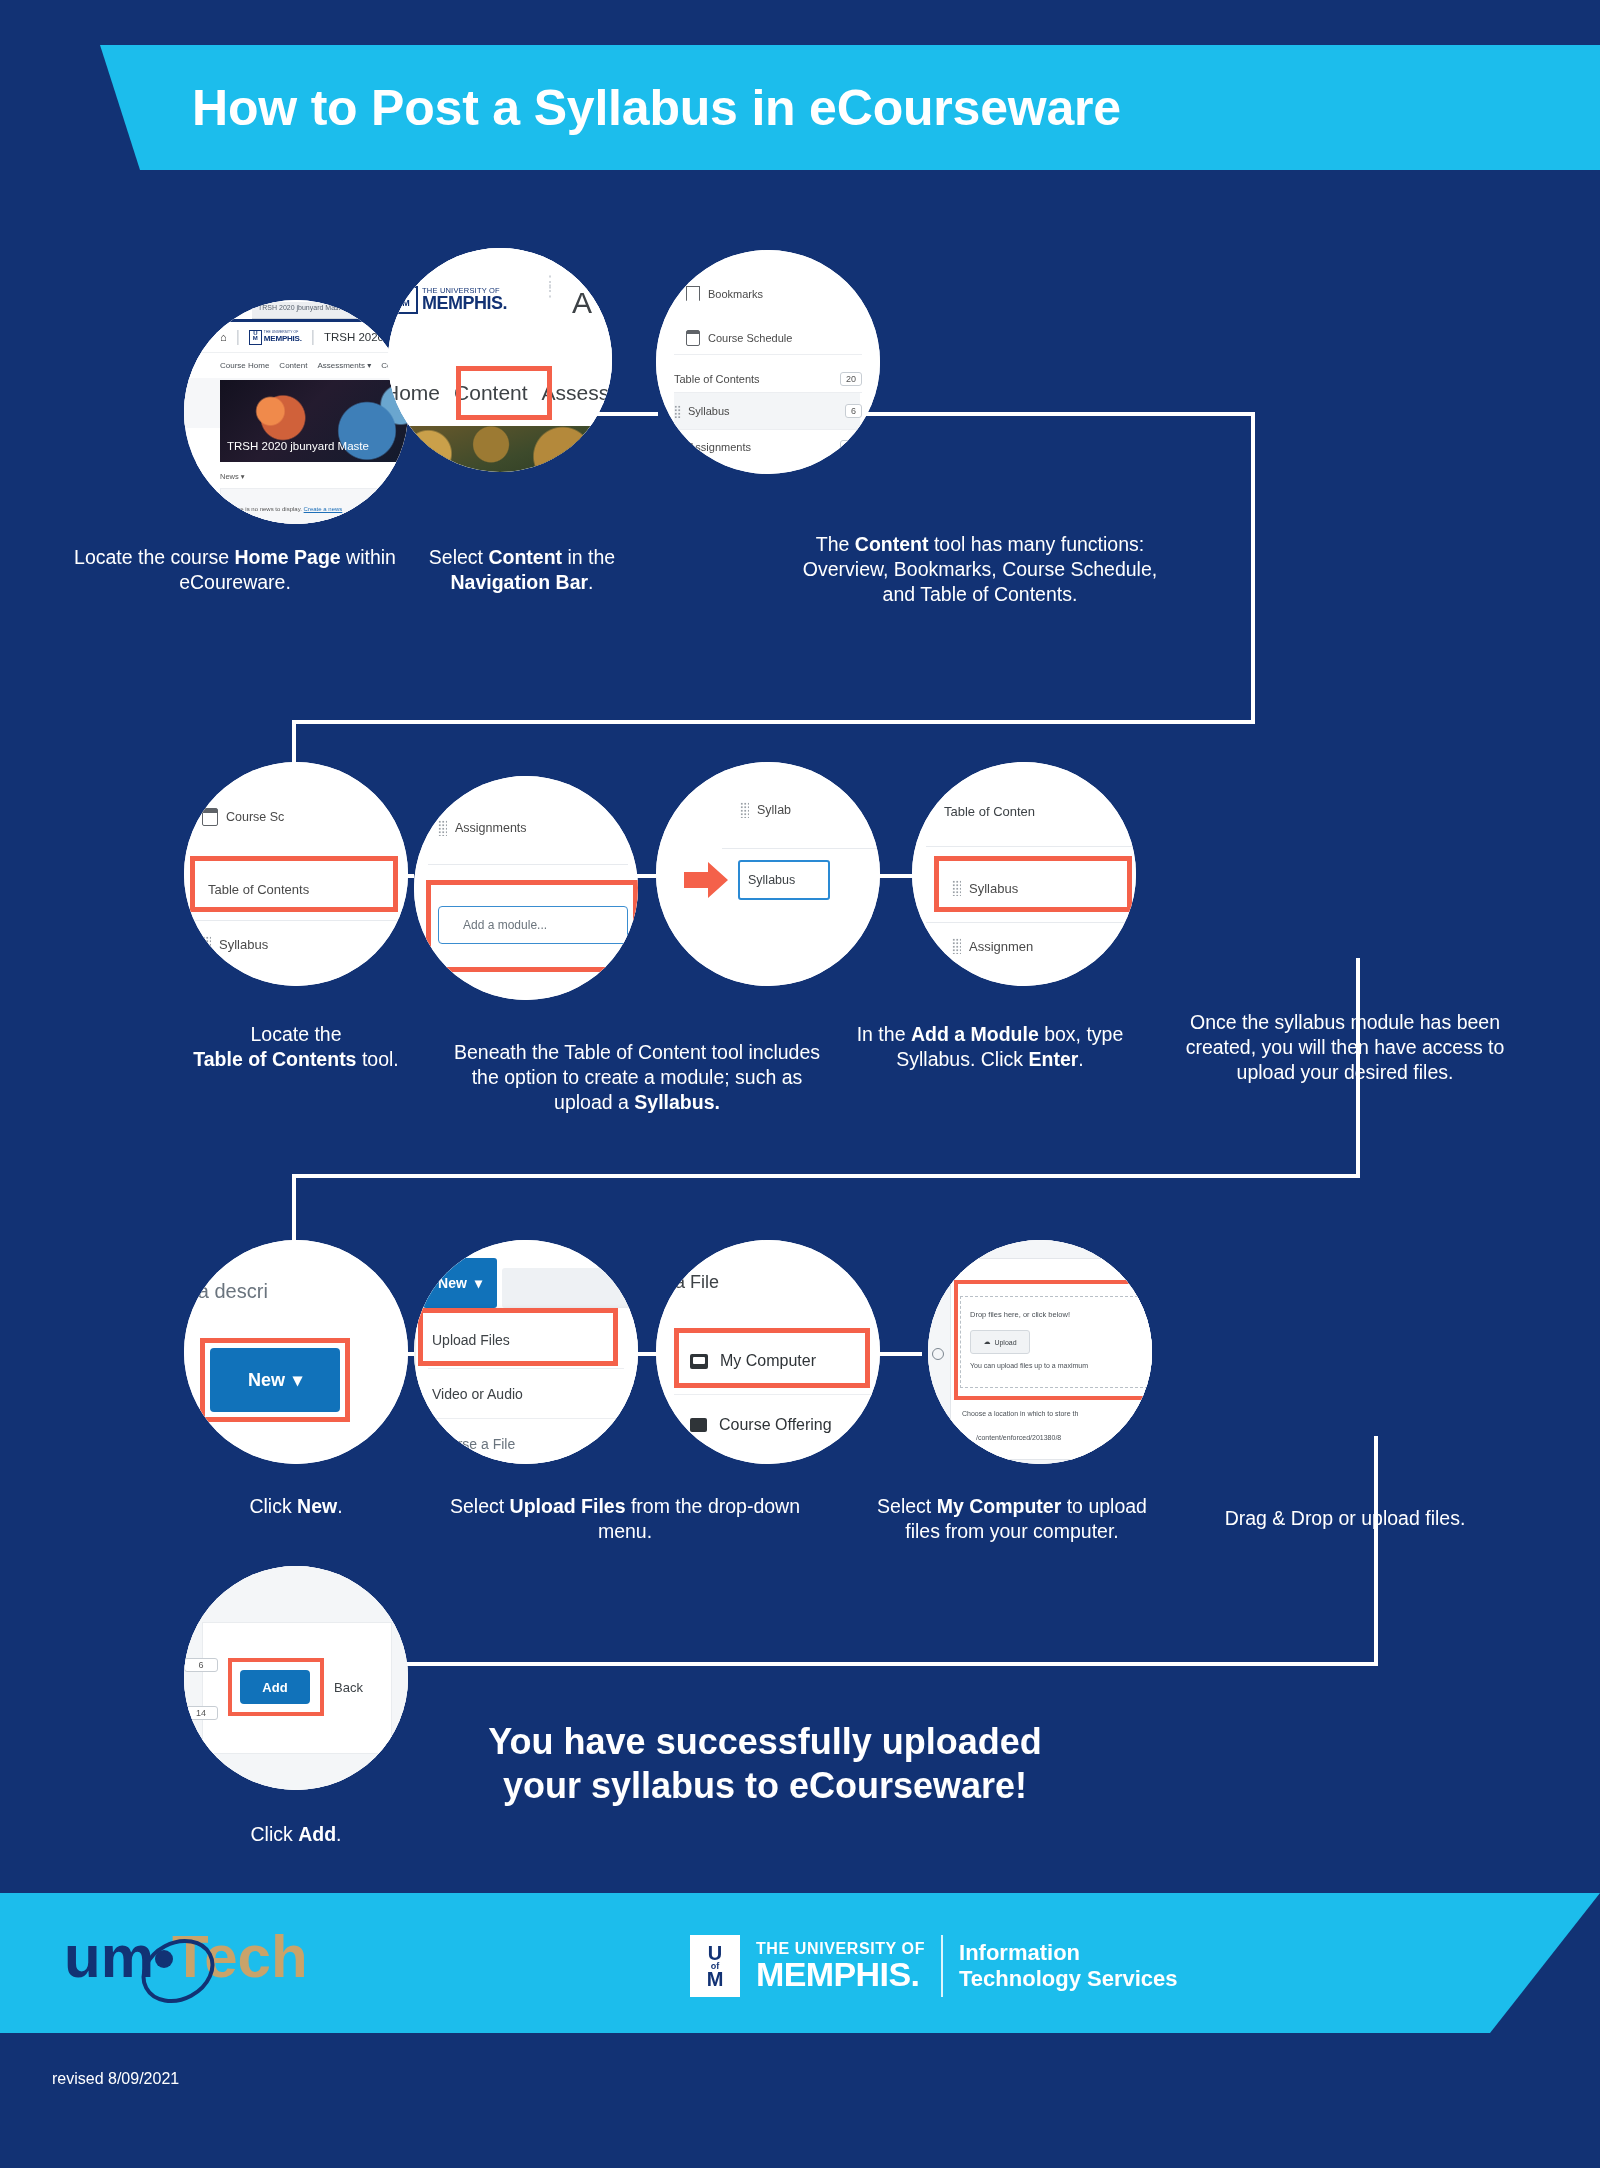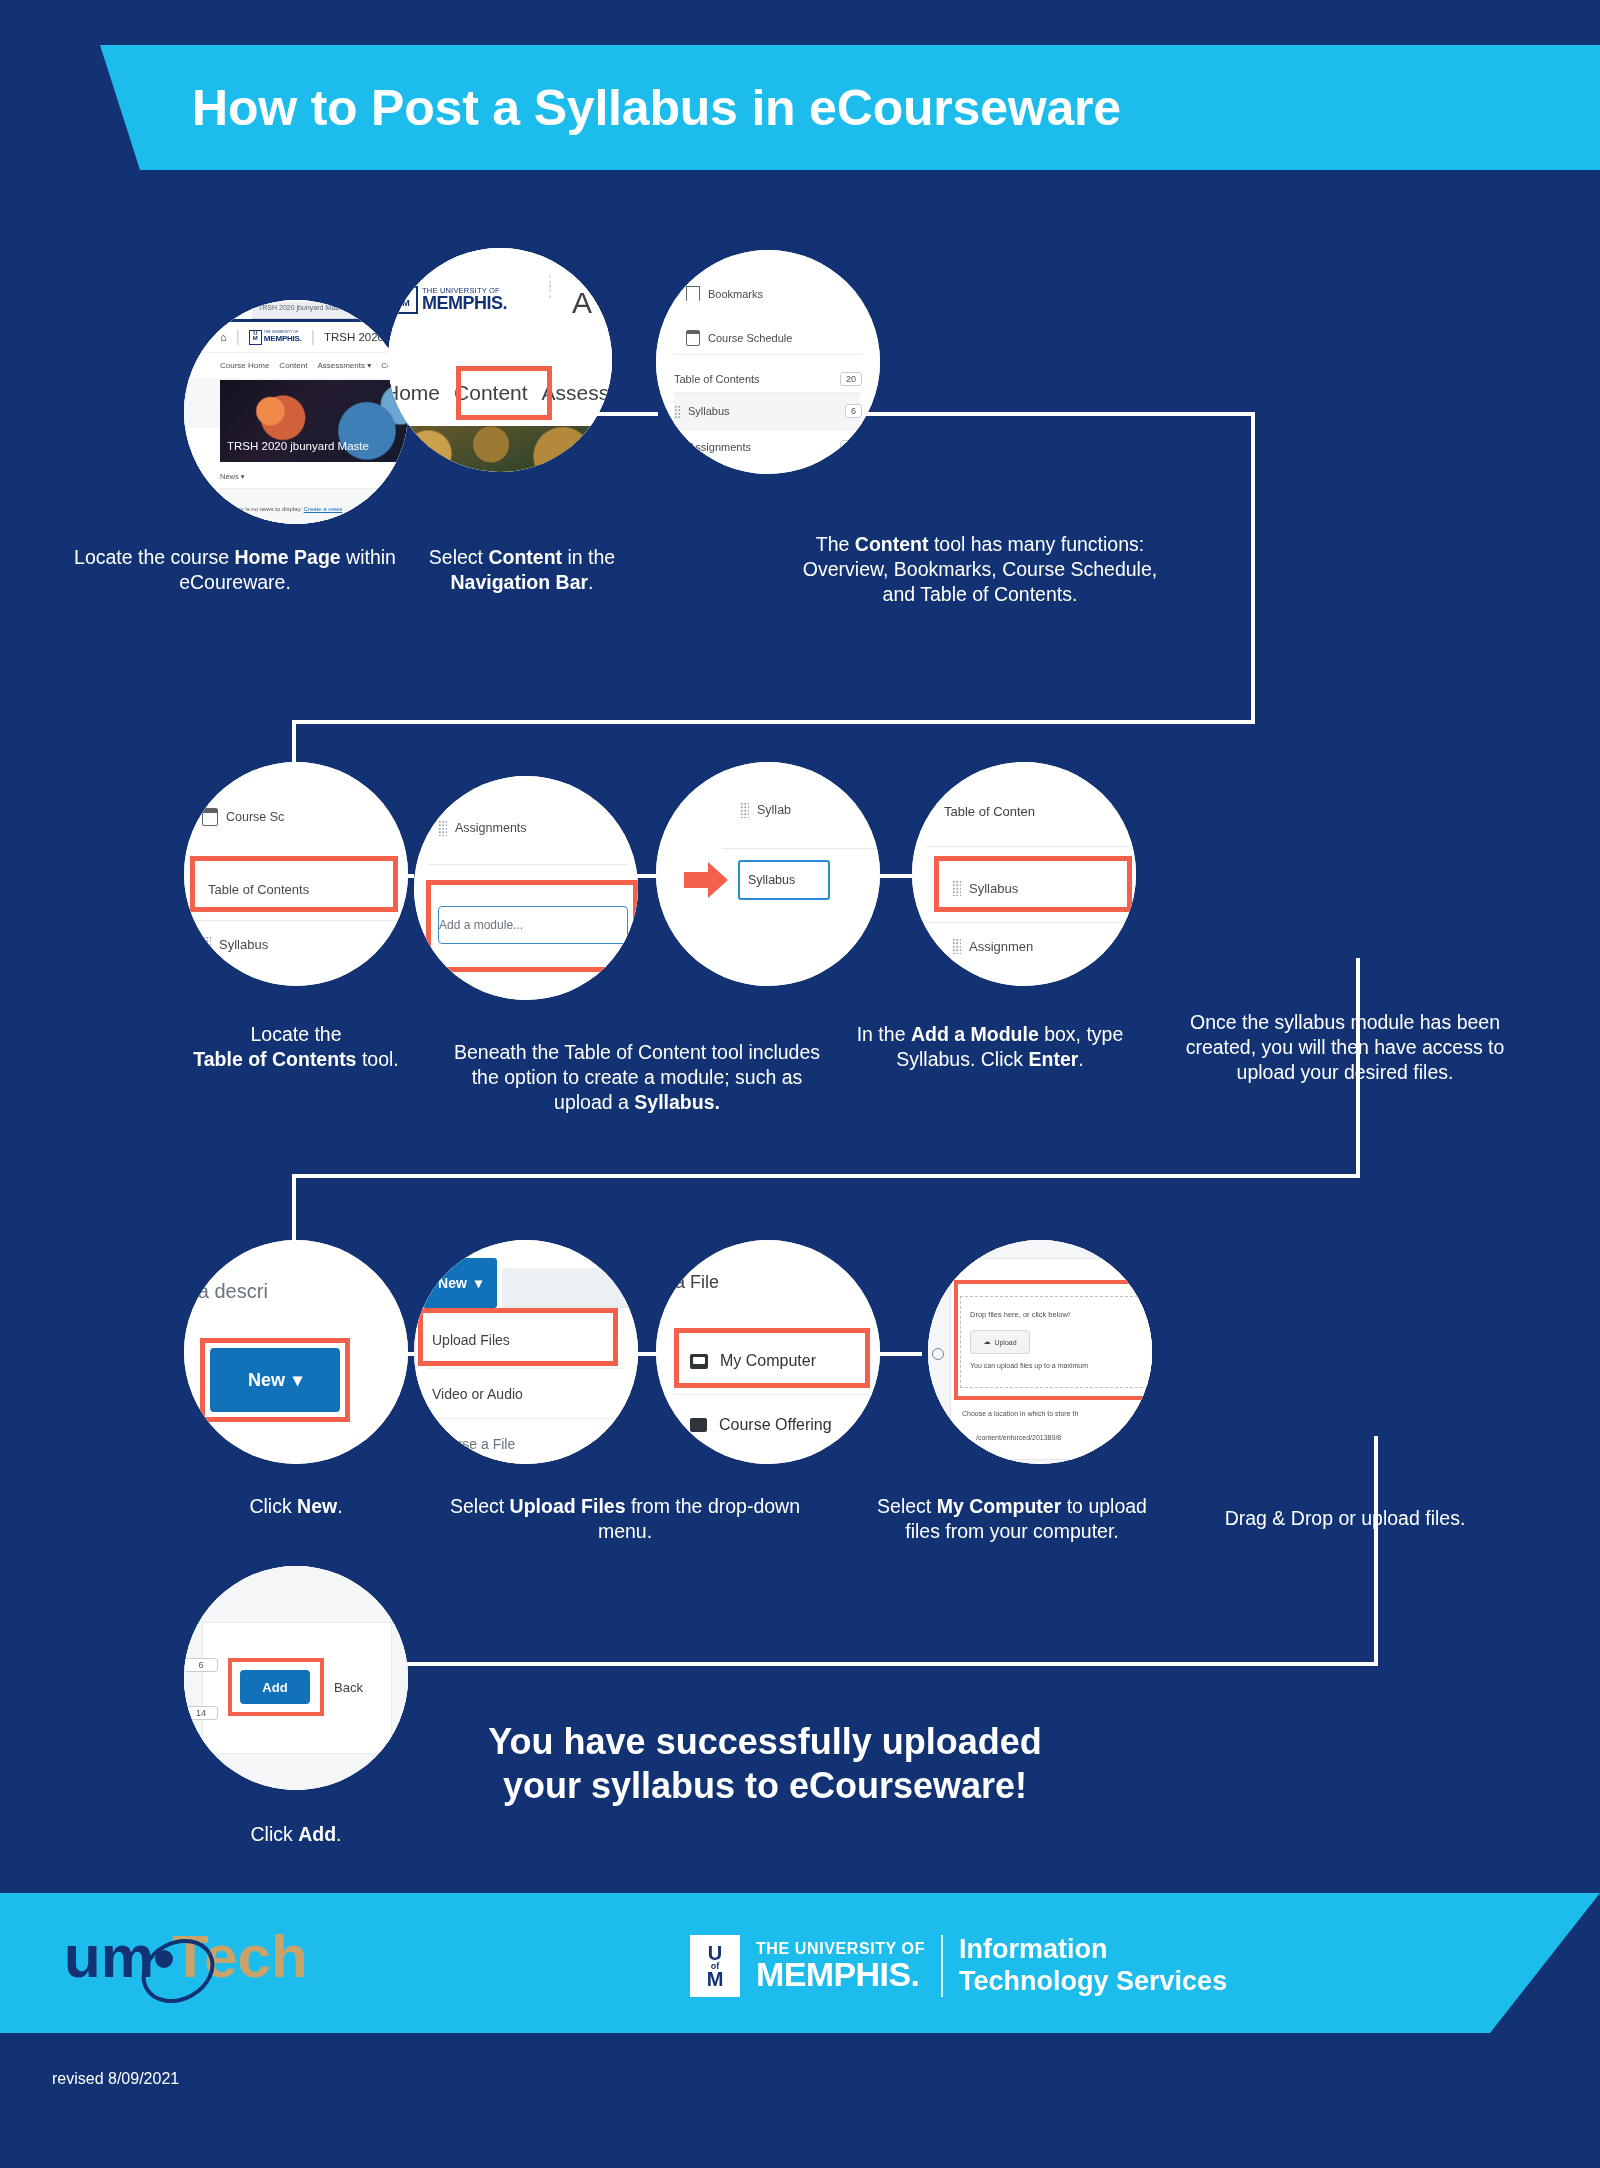--- a/index.html
+++ b/index.html
@@ -89,21 +89,21 @@
     position:absolute;left:690px;top:1928px;height:76px;
     display:flex;align-items:center;gap:16px;
   }
   #uofm-mark{
     width:50px;height:62px;background:#ffffff;
     display:flex;flex-direction:column;align-items:center;justify-content:center;
     color:#123274;font-weight:bold;line-height:0.9;
   }
   .uofm-words{color:#ffffff;line-height:1.0;}
   #divider-v{width:2px;height:62px;background:#ffffff;opacity:.85;}
-  #its-words{color:#ffffff;font-size:27px;line-height:1.18;font-weight:bold;}
+  #its-words{color:#ffffff;font-size:22px;line-height:1.18;font-weight:bold;}
   #revised{
     position:absolute;left:52px;top:2070px;
     font-size:16px;color:#ffffff;
   }
 </style>
 </head>
 <body>
 
 <div id="header-band"></div>
 <div id="page-title">How to Post a Syllabus in eCourseware</div>
@@ -266,21 +266,21 @@
   </div>
 </div>
 
 <div class="bubble" style="left:414px;top:776px;">
   <div class="shot">
     <div class="ui-row" style="top:44px;padding-left:24px;font-size:12.5px;">
       <span class="grip" style="width:9px;height:16px;"></span>
       <span>Assignments</span>
     </div>
     <div style="position:absolute;left:14px;top:88px;width:200px;height:1px;background:#e7eaee;"></div>
-    <div style="position:absolute;left:24px;top:130px;width:190px;height:38px;border:1.6px solid #3a8dd0;border-radius:4px;background:#fff;display:flex;align-items:center;padding-left:0;box-sizing:border-box;font-size:12px;color:#6c757d;">
+    <div style="position:absolute;left:24px;top:130px;width:190px;height:38px;border:1.6px solid #3a8dd0;border-radius:4px;background:#fff;display:flex;align-items:center;padding-left:24px;box-sizing:border-box;font-size:12px;color:#6c757d;">
       <span>Add a module...</span>
     </div>
     <div class="redbox" style="left:12px;top:104px;width:212px;height:92px;"></div>
   </div>
 </div>
 
 <div class="bubble" style="left:656px;top:762px;">
   <div class="shot">
     <div class="ui-row" style="top:40px;padding-left:84px;font-size:12.5px;">
       <span class="grip" style="width:9px;height:16px;"></span>

